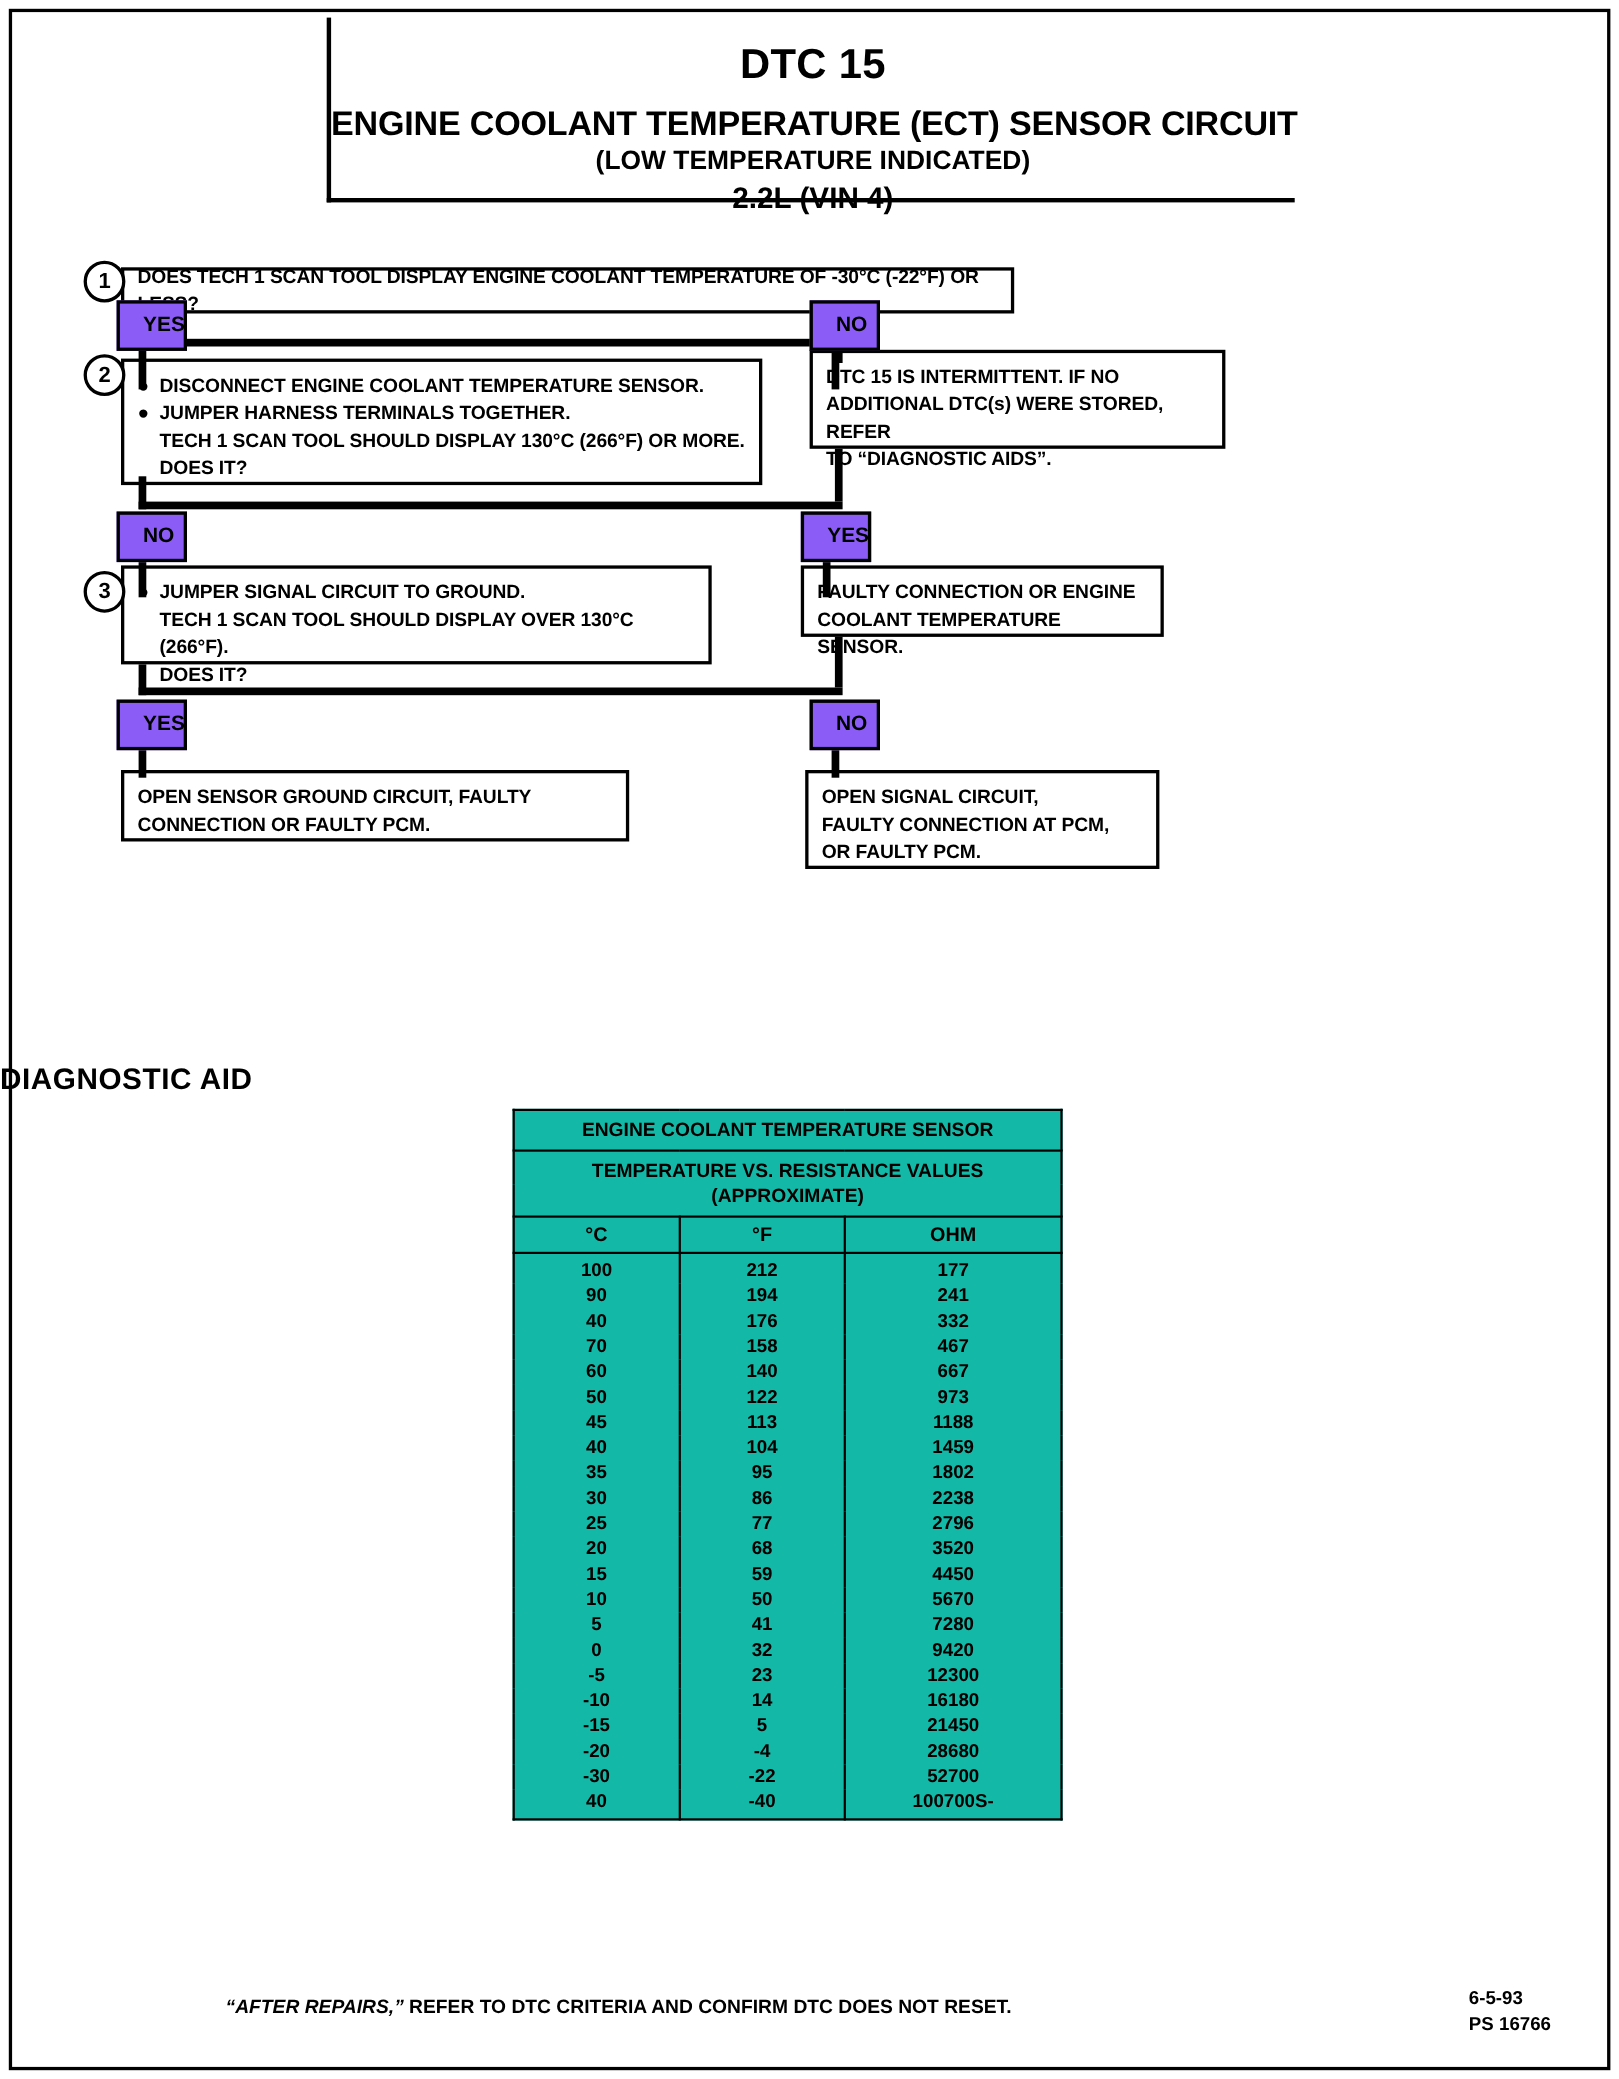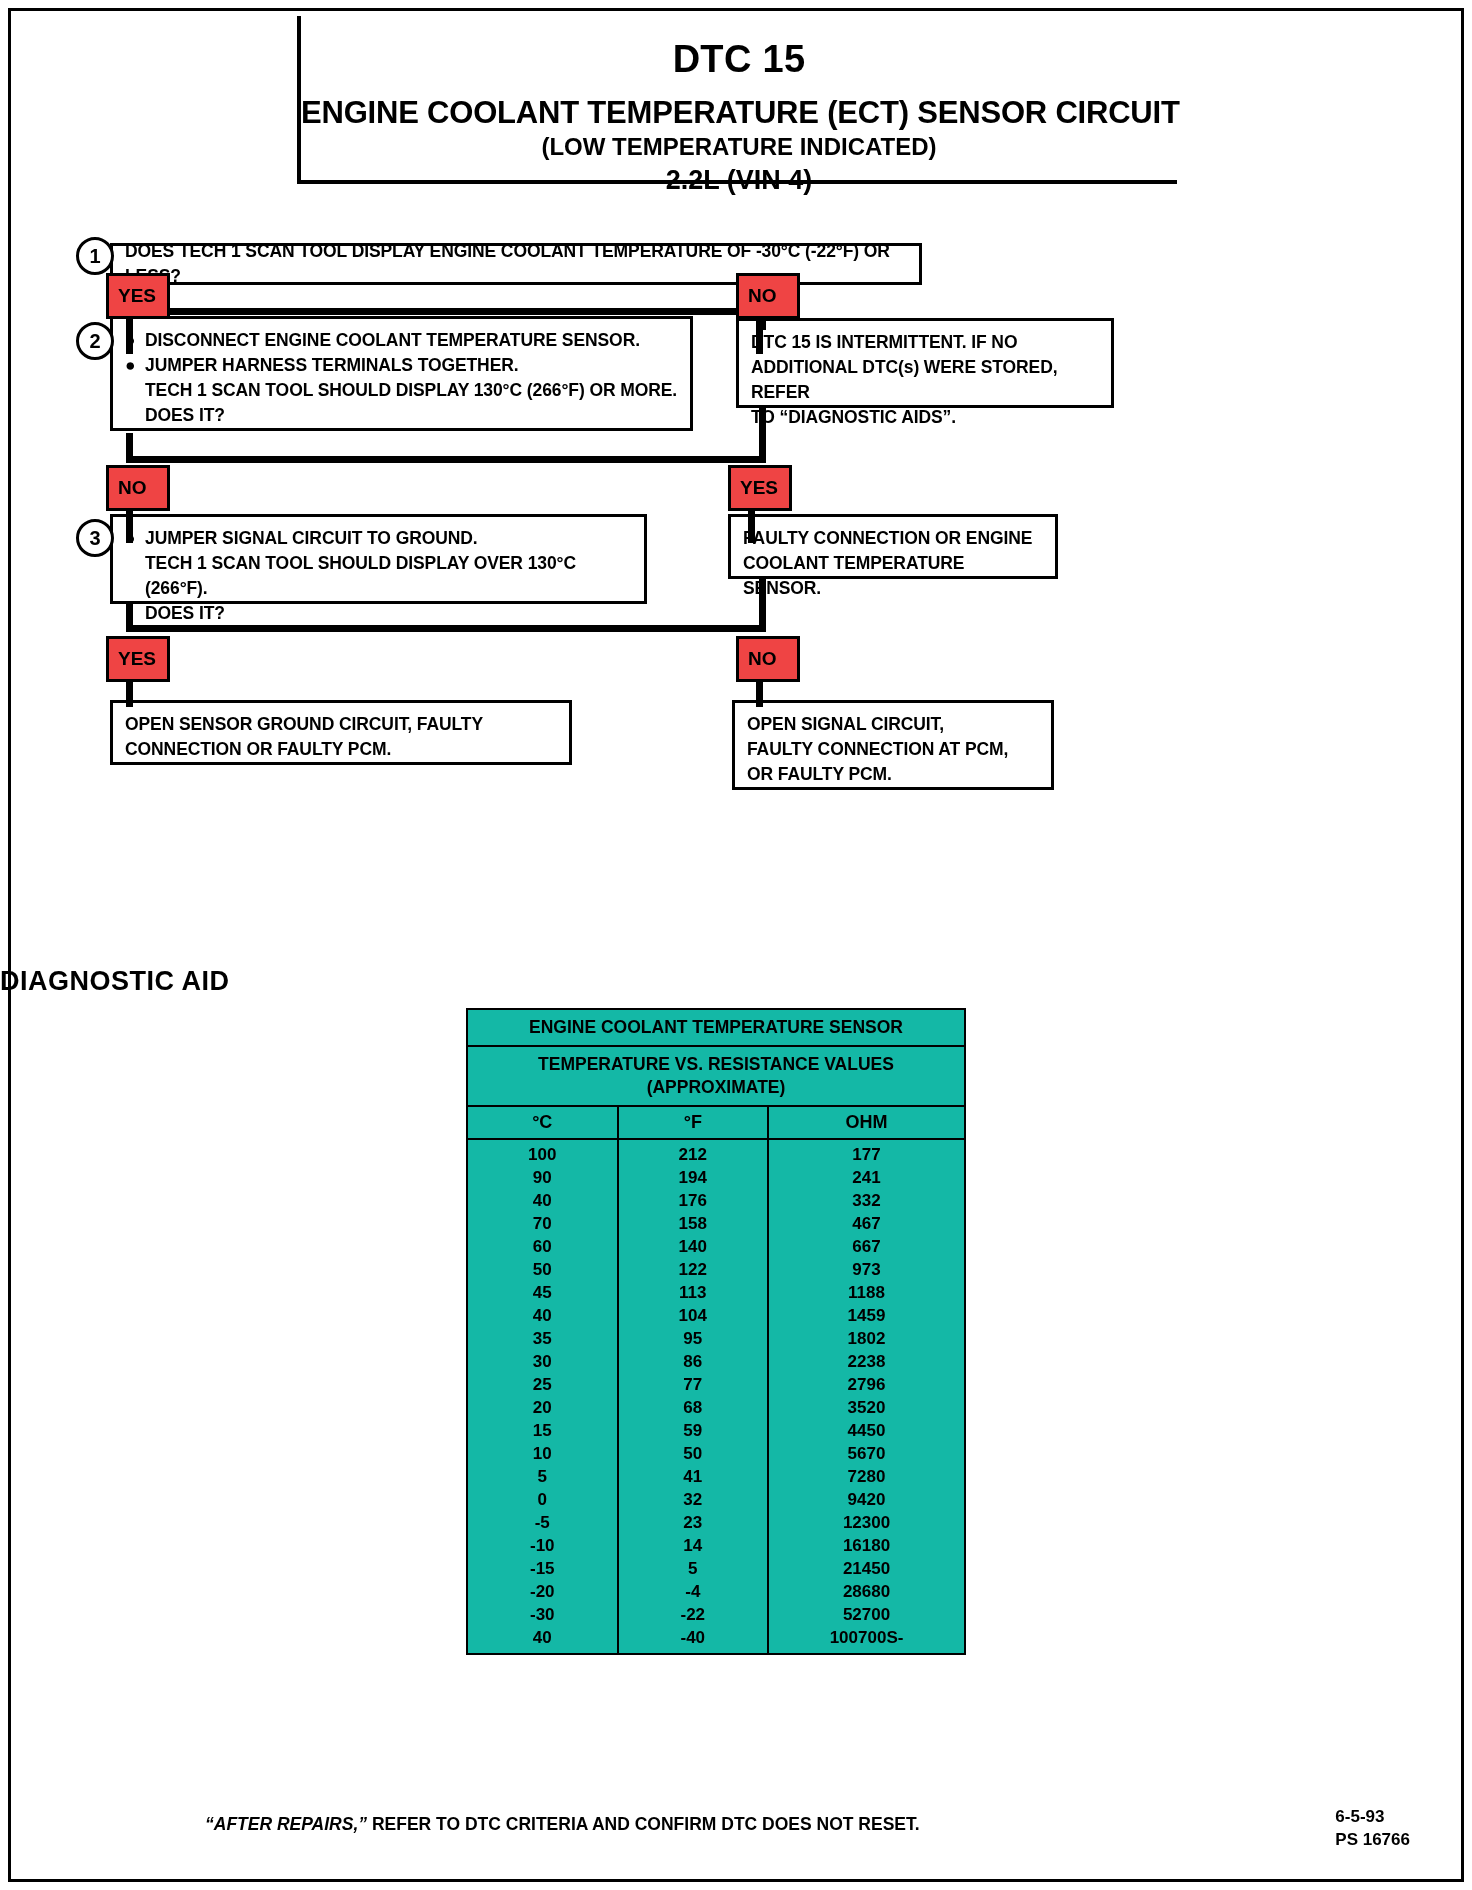--- a/index.html
+++ b/index.html
@@ -41,24 +41,24 @@
   
   .box{
     position:absolute; box-sizing:border-box;
     border:3px solid #000; background:#fff;
     font-size:17.5px; font-weight:bold; line-height:1.42;
     padding:9px 12px;
     letter-spacing:-.1px;
   }
   .yn{
     position:absolute; box-sizing:border-box;
-    border:3px solid #000; background:#ef4444;
+    border:3px solid #000; background:#8b5cf6;
     font-size:19px; font-weight:bold;
     width:64px; height:46px;
-    display:flex; align-items:center; padding-left:9px;
+    display:flex; align-items:center; padding-left:21px;
     z-index:4;
   }
   .stepnum{
     position:absolute; box-sizing:border-box;
     width:38px; height:38px; border:3px solid #000; border-radius:50%;
     background:#fff; display:flex; align-items:center; justify-content:center;
     font-size:20px; font-weight:bold; z-index:5;
   }
   .bullet-line{ display:flex; }
   .bullet-line .dot{ width:20px; flex:0 0 20px; }
@@ -125,21 +125,21 @@
   <div class="hline" style="left:126px; top:308px; width:640px;"></div>
   <div class="vline" style="left:759px; top:308px; height:22px;"></div>
 
   <div class="yn" style="left:106px; top:273px;">YES</div>
   <div class="yn" style="left:736px; top:273px;">NO</div>
 
   <div class="vline" style="left:126px; top:319px; height:35px;"></div>
   <div class="vline" style="left:756px; top:319px; height:35px;"></div>
 
   <div class="stepnum" style="left:76px; top:322px;">2</div>
-  <div class="box" style="left:110px; top:316px; width:583px; height:115px;">
+  <div class="box" style="left:110px; top:326px; width:583px; height:115px;">
     <div class="bullet-line">
       <span class="dot">●</span>
       <span class="txt">DISCONNECT ENGINE COOLANT TEMPERATURE SENSOR.</span>
     </div>
     <div class="bullet-line">
       <span class="dot">●</span>
       <span class="txt">JUMPER HARNESS TERMINALS TOGETHER.</span>
     </div>
     <div class="cont">TECH 1 SCAN TOOL SHOULD DISPLAY 130°C (266°F) OR MORE.</div>
     <div class="cont">DOES IT?</div>

